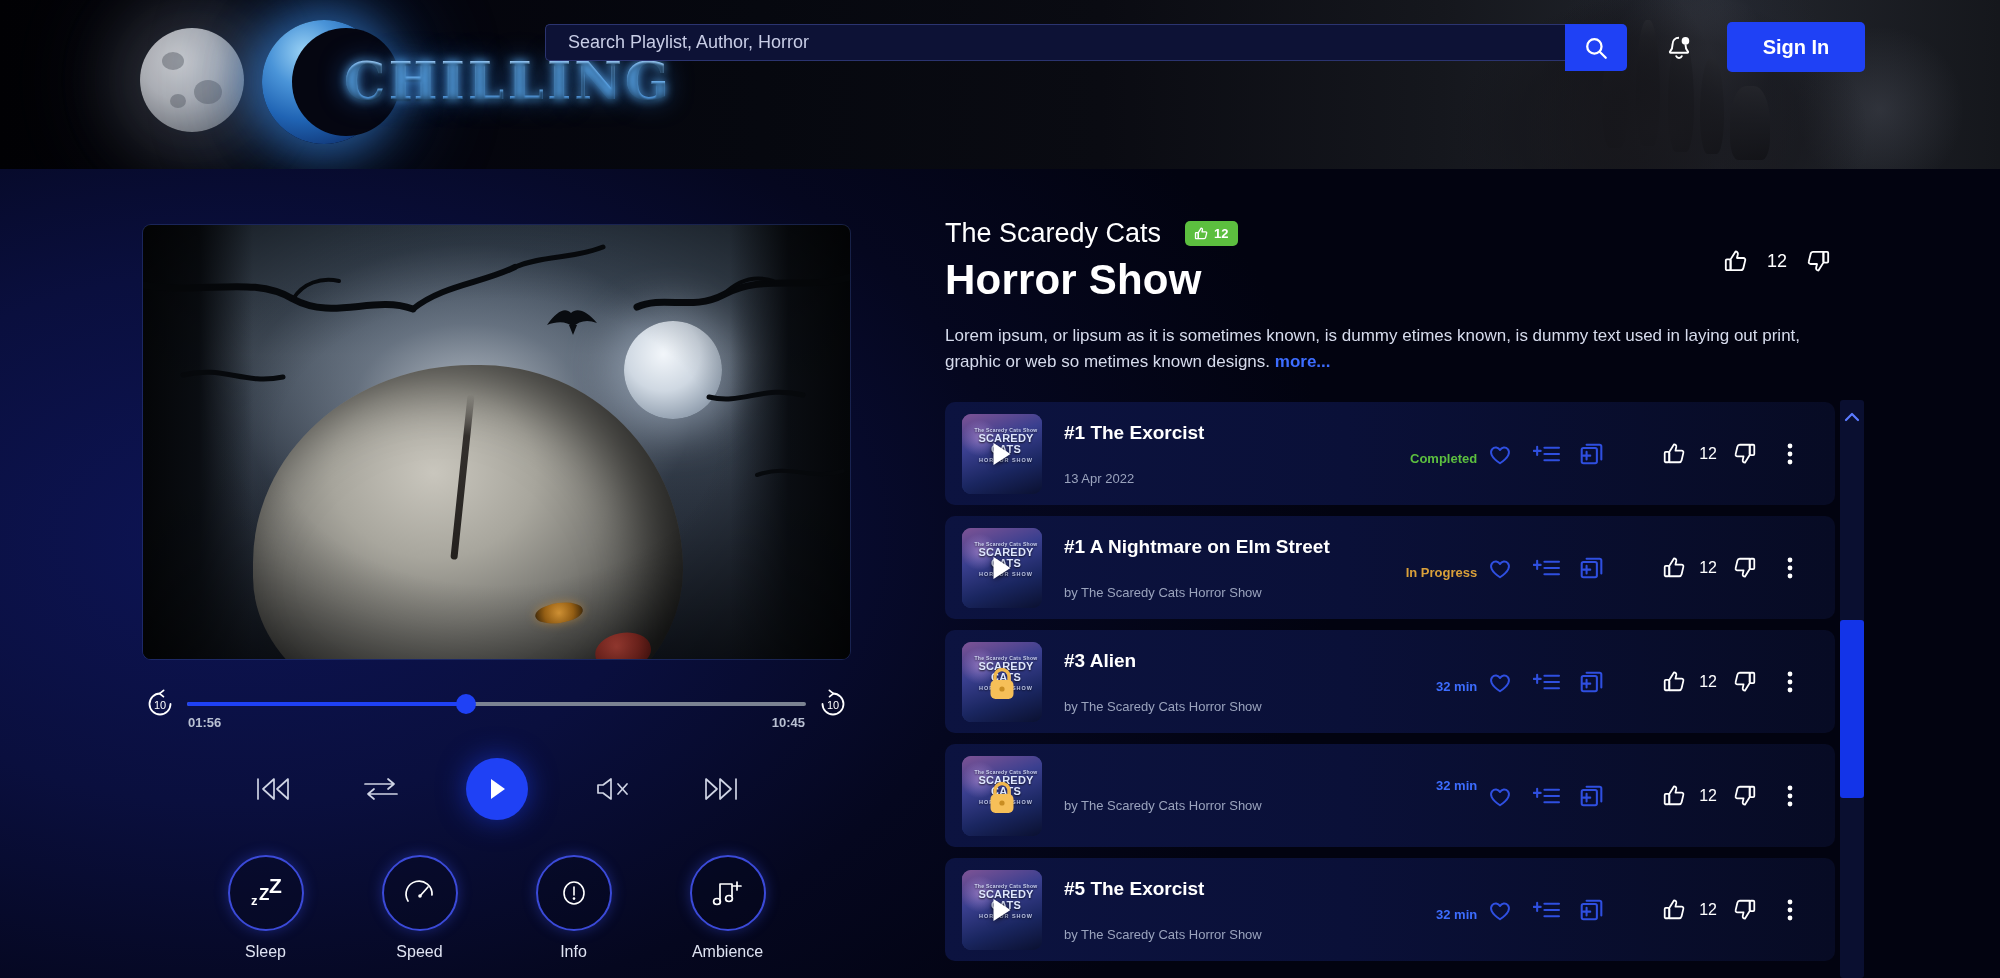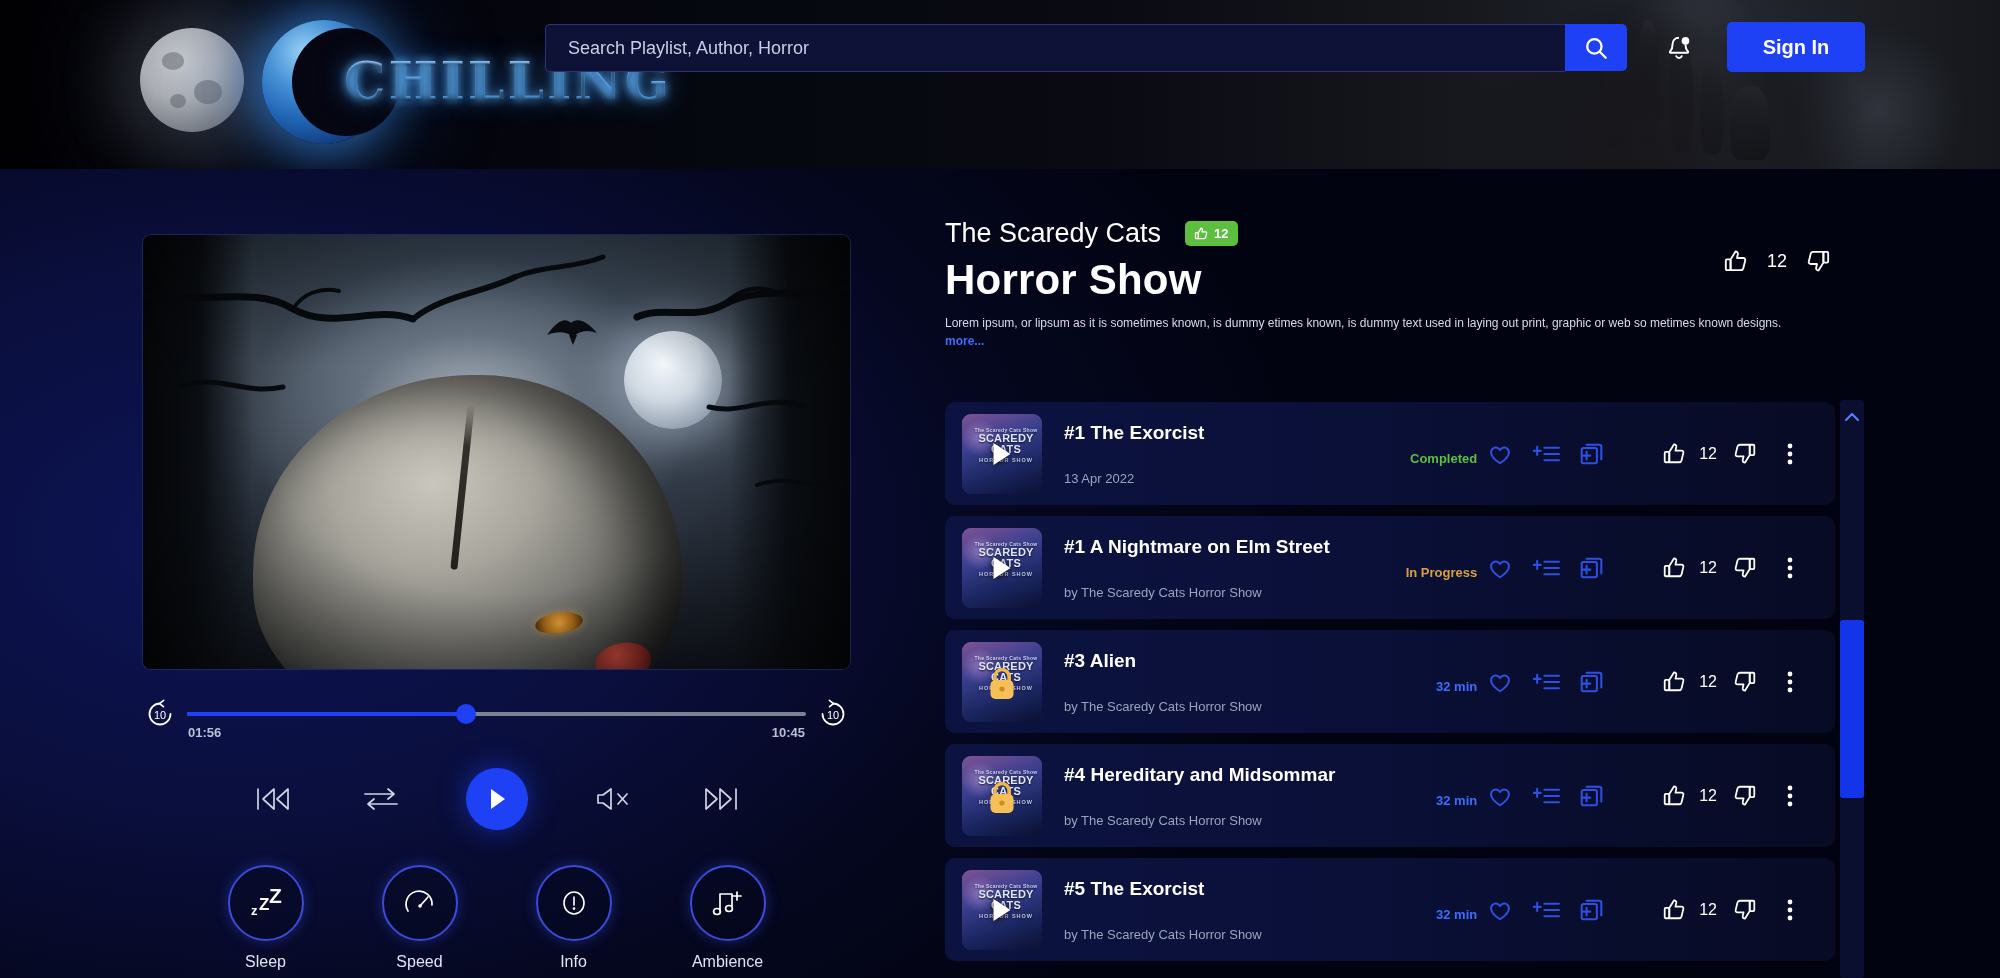--- a/index.html
+++ b/index.html
@@ -109,21 +109,21 @@
   .search-wrap {
     position: absolute;
     left: 545px; top: 24px;
     display: flex;
     align-items: stretch;
     height: 47px;
     z-index: 6;
   }
   .search-input {
     width: 1020px;
-    height: 48px;
+    height: 37px;
     background: #0d1236;
     border: 1px solid #2b3470;
     border-right: none;
     border-radius: 5px 0 0 5px;
     color: #e8ecff;
     font-size: 18px;
     font-family: "Liberation Sans", sans-serif;
     padding: 0 22px;
     outline: none;
   }
@@ -173,21 +173,21 @@
     color: #ffffff;
     cursor: pointer;
     white-space: nowrap;
     text-shadow: 0 1px 4px rgba(0,0,0,0.9);
   }
   .nav-item.active { color: #3d6dff; }
 
   
   .player {
     position: absolute;
-    left: 143px; top: 235px;
+    left: 143px; top: 225px;
     width: 707px;
   }
   .artwork {
     position: relative;
     width: 707px; height: 434px;
     border-radius: 8px;
     overflow: hidden;
     background: linear-gradient(180deg, #2a3340 0%, #151c26 40%, #0a0d13 100%);
     box-shadow: 0 0 0 1px rgba(80,110,190,0.25);
   }
@@ -376,22 +376,22 @@
     font-weight: 700;
   }
   .show-main {
     margin-top: 7px;
     font-size: 42px;
     font-weight: 700;
     color: #ffffff;
     letter-spacing: 0.2px;
   }
   .show-desc {
-    margin-top: 10px;
-    font-size: 12px;
+    margin-top: 19px;
+    font-size: 17px;
     line-height: 1.5;
     color: #d6dbec;
     max-width: 870px;
   }
   .more-link { color: #3d6dff; font-weight: 700; cursor: pointer; }
 
   .rating-top {
     position: absolute;
     right: 44px; top: 30px;
     display: flex;
@@ -929,21 +929,20 @@
           <div class="t2">SCAREDY CATS</div>
           <div class="t3">HORROR SHOW</div>
         </div>
         <svg class="thumb-lock" width="34" height="38" viewBox="0 0 34 38">
           <path d="M10 17 V12.5 A7 7 0 0 1 24 12.5 V17" fill="none" stroke="#f0b74e" stroke-width="3.4"></path>
           <rect x="5.5" y="16" width="23" height="19" rx="5" fill="#f6bf58"></rect>
           <circle cx="17" cy="25" r="2.6" fill="#c98d22"></circle>
         </svg>
       </div>
       <div class="row-info">
-        <div class="row-title">#4 Hereditary and Midsommar</div>
         <div class="row-status" style="color:#3d6dff;">32 min</div>
         <div class="row-meta">by The Scaredy Cats Horror Show</div>
       </div>
       <div class="row-actions">
         <button class="act">
           <svg width="26" height="26" viewBox="0 0 24 24" fill="none" stroke="#2f4fe0" stroke-width="1.8">
             <path d="M12 20.5 C3.5 14.8 2.5 10.4 4.8 7.6 C6.9 5 10.4 5.6 12 8.4 C13.6 5.6 17.1 5 19.2 7.6 C21.5 10.4 20.5 14.8 12 20.5 Z" stroke-linejoin="round"></path>
           </svg>
         </button>
         <button class="act">

